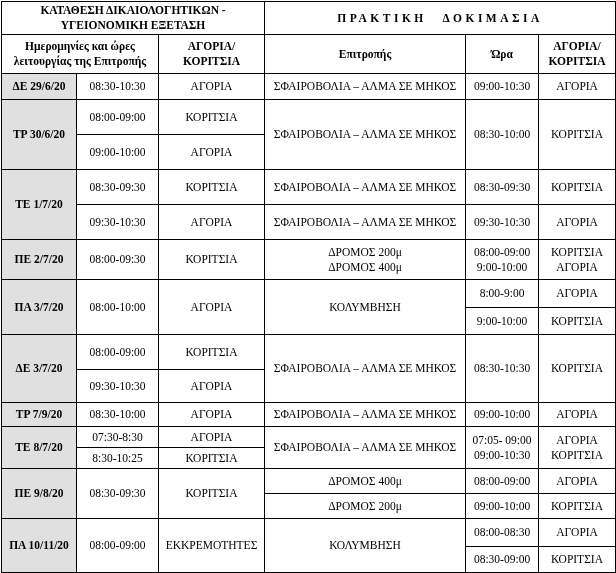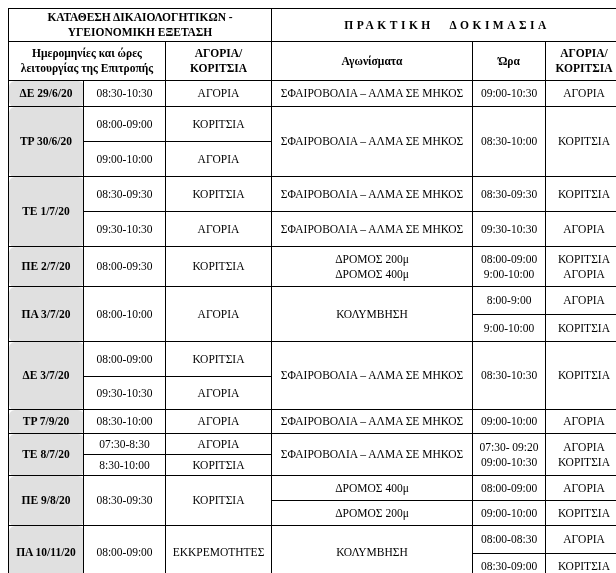--- a/index.html
+++ b/index.html
@@ -8,21 +8,21 @@
     background: #ffffff;
     width: 616px;
     height: 573px;
     font-family: "Liberation Serif", serif;
     color: #000;
   }
   .page {
     width: 492px;
     height: 573px;
     box-sizing: border-box;
-    padding: 8px;
+    padding: 1px;
   }
   table.schedule {
     border-collapse: collapse;
     table-layout: fixed;
     width: 614px;
     height: 570px;
     border: 1px solid #000;
   }
   table.schedule th,
   table.schedule td {
@@ -43,21 +43,20 @@
     letter-spacing: 3.5px;
     word-spacing: 10px;
   }
   th.chead {
     font-weight: bold;
     font-size: 12px;
   }
   td.date {
     background: #e0e0e0;
     font-weight: bold;
-    border-radius: 6px;
   }
   .cell-line { pointer-events: none; }
 </style>
 </head>
 <body>
 
 <div class="page">
   <table class="schedule">
     <colgroup>
       <col style="width:75px">
@@ -68,21 +67,21 @@
       <col style="width:77px">
     </colgroup>
     <thead>
       <tr style="height:33px">
         <th colspan="3" class="ghead">ΚΑΤΑΘΕΣΗ ΔΙΚΑΙΟΛΟΓΗΤΙΚΩΝ - ΥΓΕΙΟΝΟΜΙΚΗ ΕΞΕΤΑΣΗ</th>
         <th colspan="3" class="ghead spaced">ΠΡΑΚΤΙΚΗ ΔΟΚΙΜΑΣΙΑ</th>
       </tr>
       <tr style="height:39px">
         <th colspan="2" class="chead">Ημερομηνίες και ώρες λειτουργίας της Επιτροπής</th>
         <th class="chead">ΑΓΟΡΙΑ/ ΚΟΡΙΤΣΙΑ</th>
-        <th class="chead">Αγωνίσματα</th>
+        <th class="chead">Επιτροπής</th>
         <th class="chead">Ώρα</th>
         <th class="chead">ΑΓΟΡΙΑ/ ΚΟΡΙΤΣΙΑ</th>
       </tr>
     </thead>
     <tbody>
         <tr style="height: 26px;">
           <td class="date">
             <div class="cell-line">ΔΕ 29/6/20</div>
           </td>
           <td>
@@ -272,31 +271,31 @@
           <td>
             <div class="cell-line">07:30-8:30</div>
           </td>
           <td>
             <div class="cell-line">ΑΓΟΡΙΑ</div>
           </td>
           <td rowspan="2">
             <div class="cell-line">ΣΦΑΙΡΟΒΟΛΙΑ – ΑΛΜΑ ΣΕ ΜΗΚΟΣ</div>
           </td>
           <td rowspan="2">
-            <div class="cell-line">07:30- 09:20</div>
+            <div class="cell-line">07:05- 09:00</div>
             <div class="cell-line">09:00-10:30</div>
           </td>
           <td rowspan="2">
             <div class="cell-line">ΑΓΟΡΙΑ</div>
             <div class="cell-line">ΚΟΡΙΤΣΙΑ</div>
           </td>
         </tr>
         <tr style="height: 21px;">
           <td>
-            <div class="cell-line">8:30-10:00</div>
+            <div class="cell-line">8:30-10:25</div>
           </td>
           <td>
             <div class="cell-line">ΚΟΡΙΤΣΙΑ</div>
           </td>
         </tr>
         <tr style="height: 25px;">
           <td rowspan="2" class="date">
             <div class="cell-line">ΠΕ 9/8/20</div>
           </td>
           <td rowspan="2">

